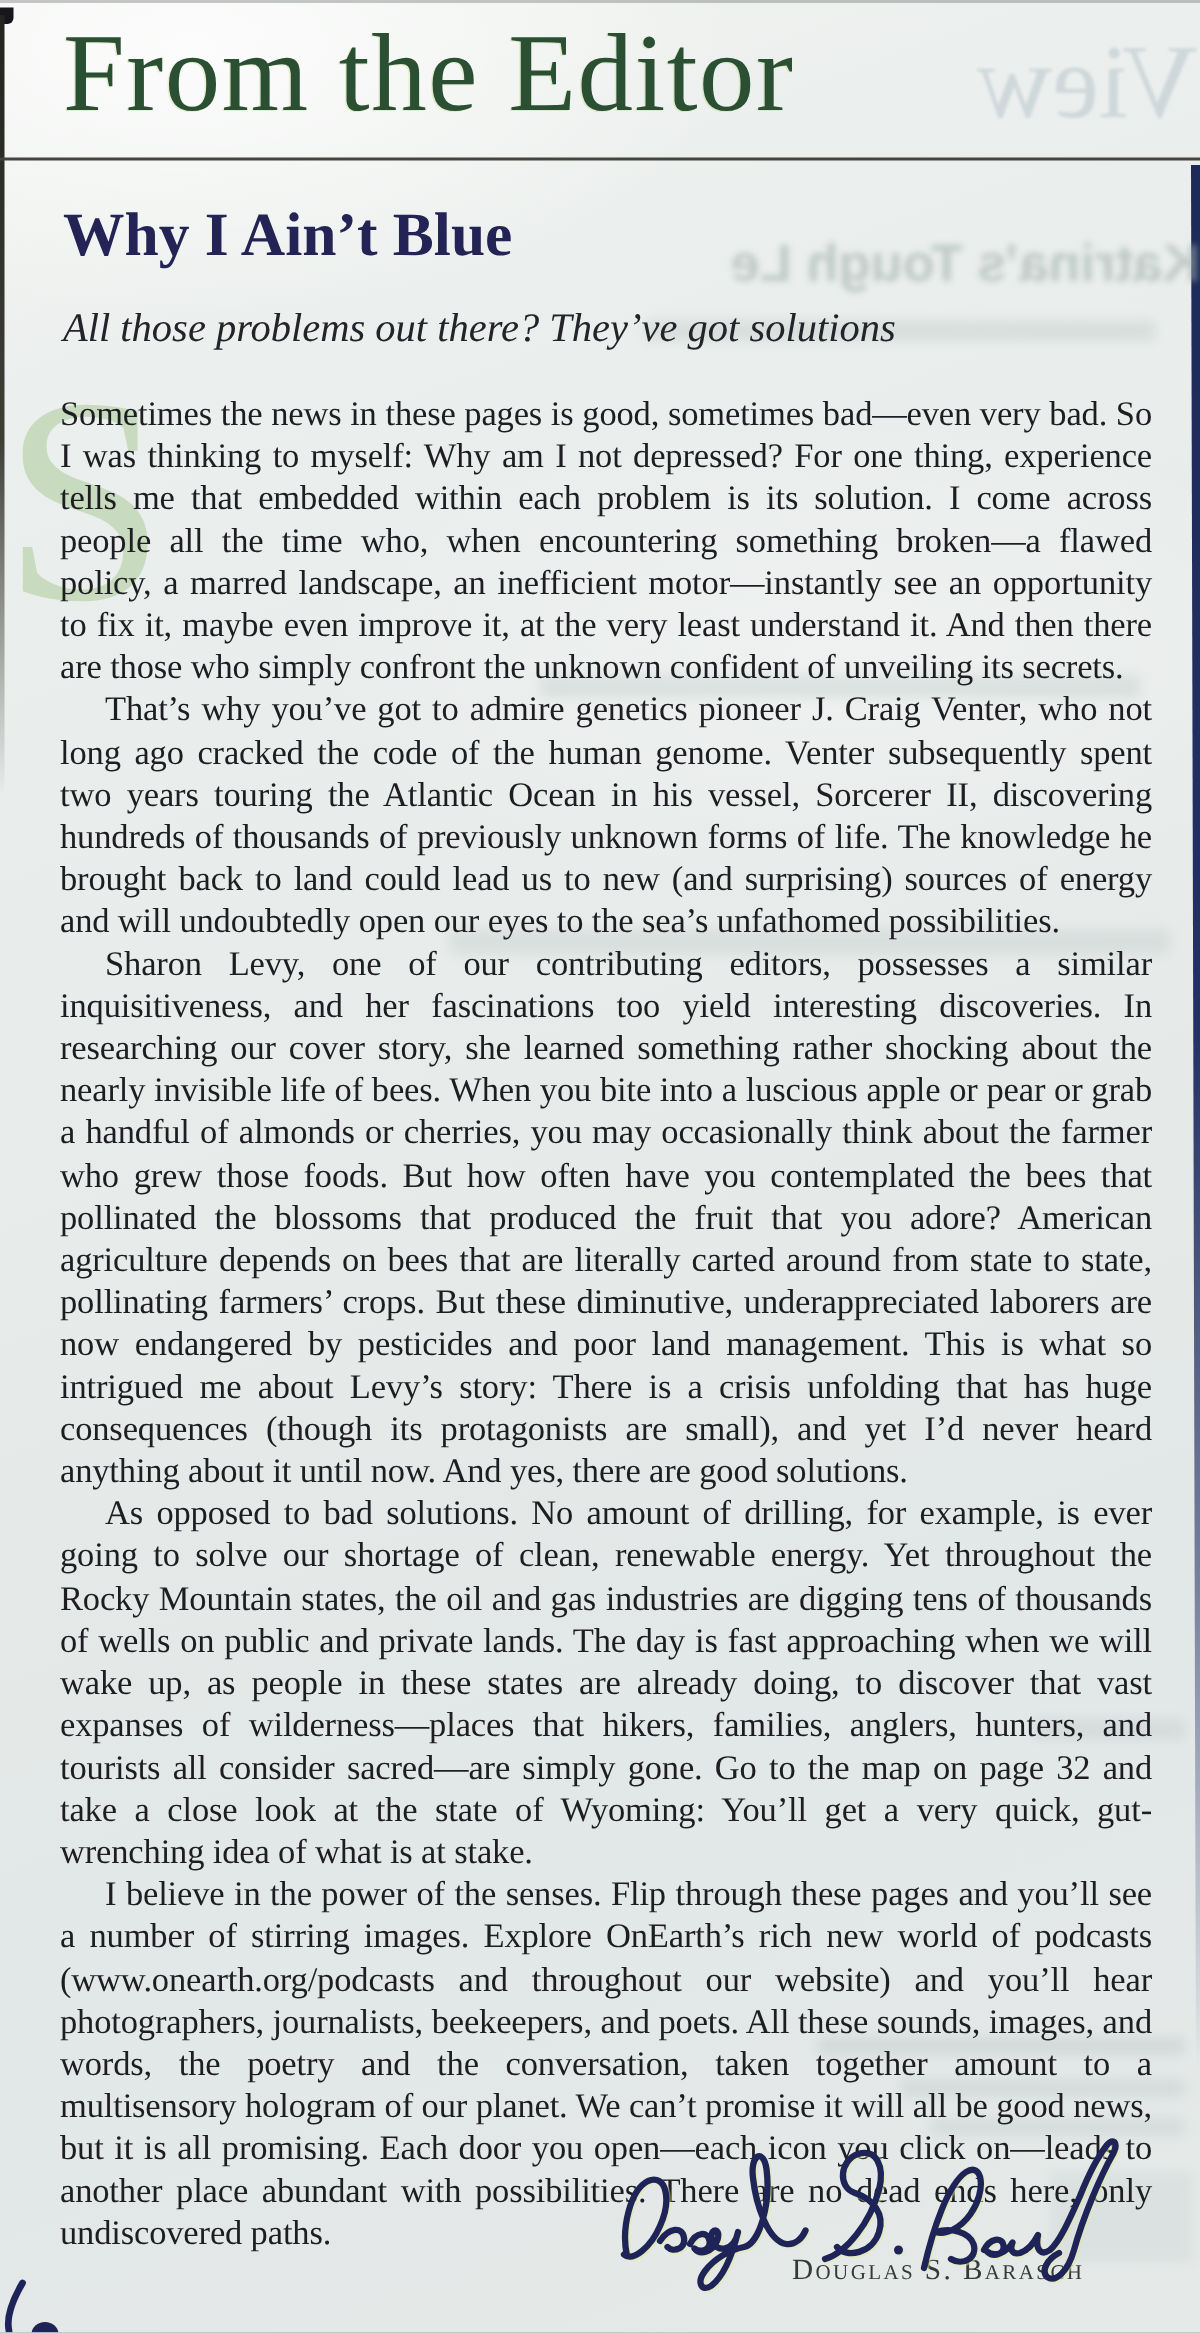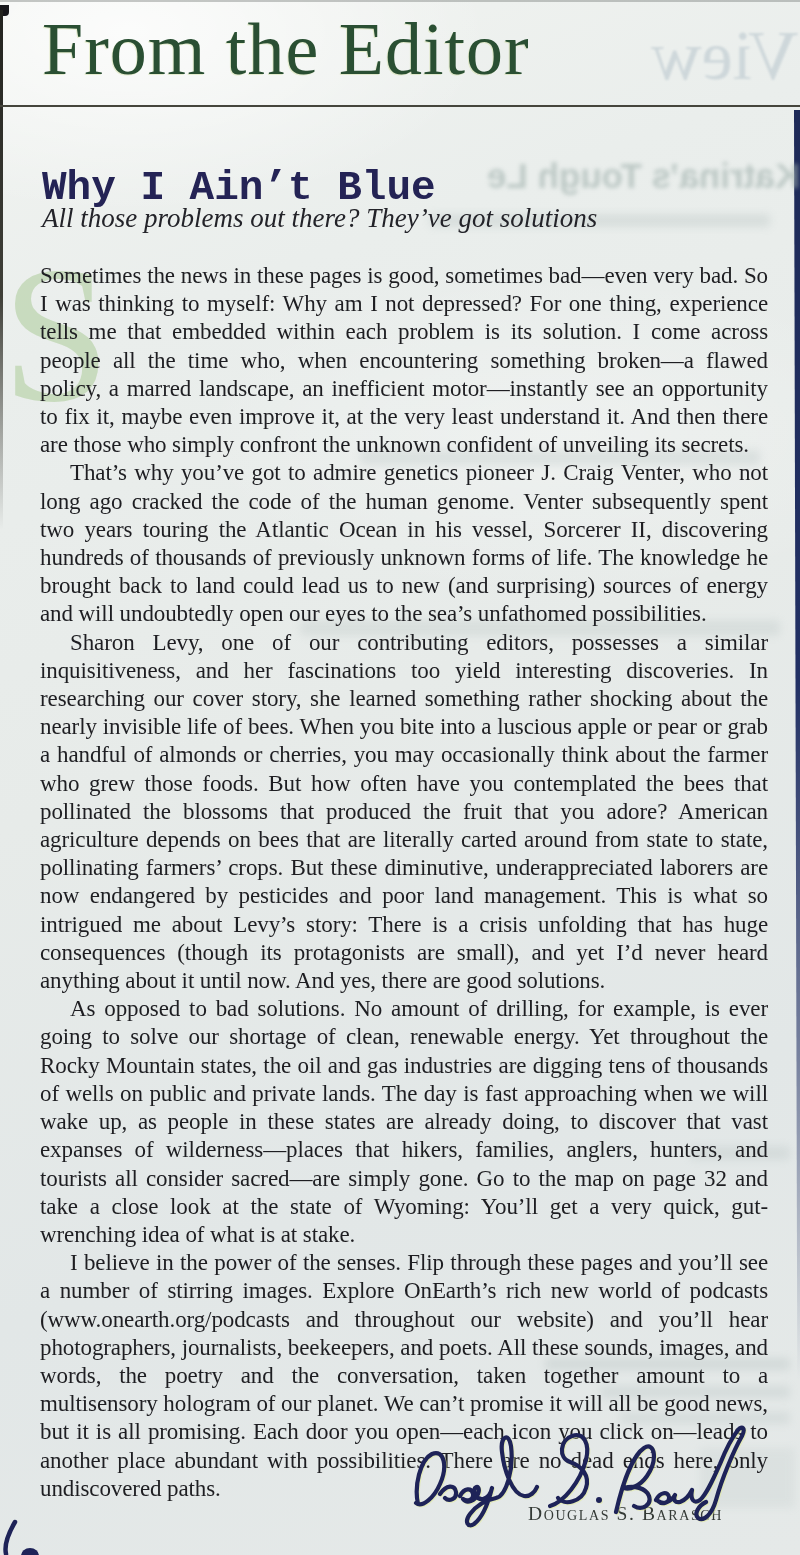--- a/index.html
+++ b/index.html
@@ -35,21 +35,21 @@
     color:#bfcbd1;opacity:.65;filter:blur(1.2px);}
   .ghost-katrina{right:0px;top:156px;font-family:"Liberation Sans",sans-serif;font-weight:bold;
     font-size:35px;color:#9fb0ac;opacity:.6;filter:blur(2px);}
   .smudge{position:absolute;background:#8fa1a0;filter:blur(4px);border-radius:3px;pointer-events:none;}
   
   .masthead{position:absolute;left:42px;top:12px;margin:0;font-family:"Liberation Serif",serif;
     font-weight:normal;font-size:74px;line-height:1;letter-spacing:1px;color:var(--masthead-green);
     text-shadow:-1px 1px 0 rgba(170,195,70,.22);}
   .rule{position:absolute;left:0;top:105px;width:800px;height:2px;background:var(--rule-color);}
   
-  .headline{position:absolute;left:42px;top:166px;margin:0;font-family:Liberation Mono, monospace;
+  .headline{position:absolute;left:42px;top:134px;margin:0;font-family:Liberation Serif, serif;
     font-weight:bold;font-size:41px;line-height:1.1;color:var(--headline-navy);letter-spacing:0;}
   .standfirst{position:absolute;left:42px;top:203px;margin:0;font-family:"Liberation Serif",serif;
     font-style:italic;font-size:27px;color:#232329;}
   
   .ghost-dropcap{position:absolute;left:2px;top:237px;font-family:"Liberation Serif",serif;
     font-size:195px;line-height:1;color:var(--ghost-dropcap-green);opacity:.85;z-index:1;pointer-events:none;}
   .body{position:absolute;left:40px;top:262px;width:728px;z-index:2;
     font-family:"Liberation Serif",serif;font-size:23px;line-height:28.2px;
     color:var(--body-text);text-align:justify;letter-spacing:-0.1px;}
   .bodypara{margin:0;text-indent:0;}

